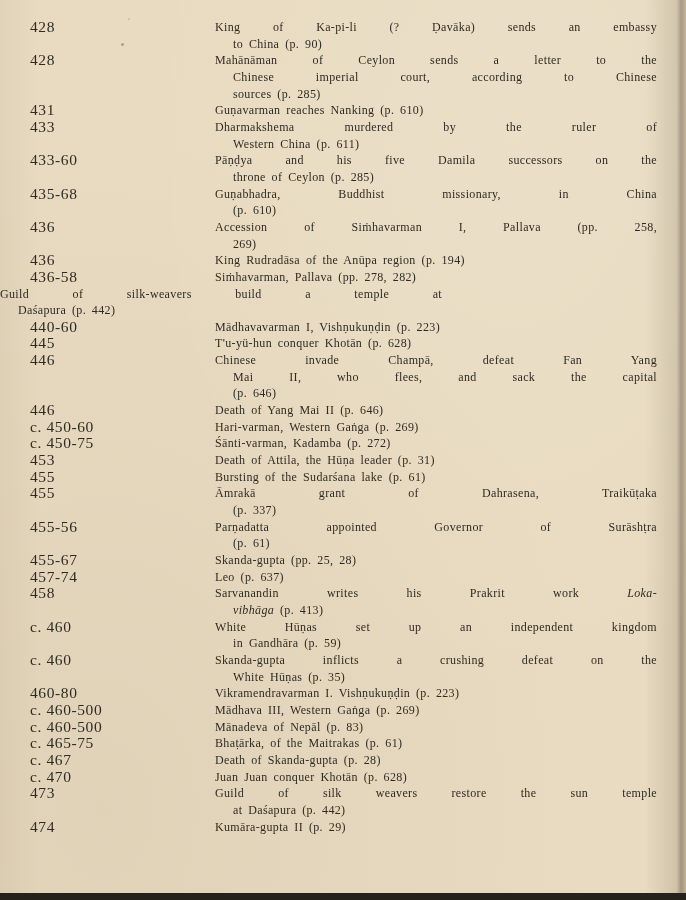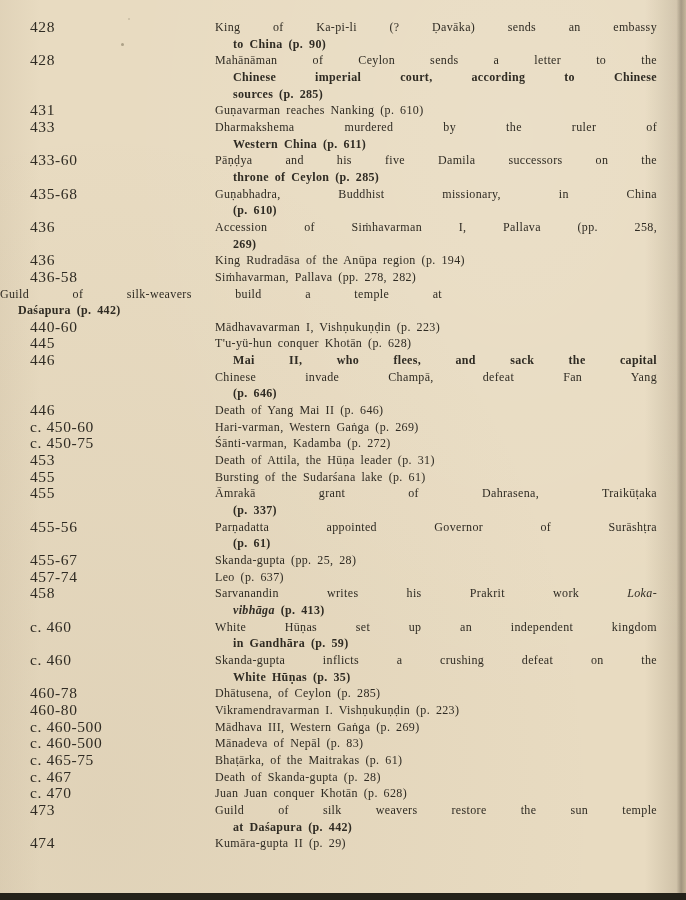--- a/index.html
+++ b/index.html
@@ -29,21 +29,21 @@
     line-height:16.66px;
     letter-spacing:0.35px;
     word-spacing:2.5px;
     white-space:nowrap;
   }
   .line.j{
     white-space:normal;
     text-align:justify;
     text-align-last:justify;
   }
-  .line.cont{margin-left:18px;font-weight:bold;}
+  .line.cont{margin-left:18px;}
   .line.cont.j{margin-left:18px;}
   .it{font-style:italic;}
   .bottom-band{
     position:absolute;left:0;bottom:0;width:686px;height:7px;
     background:#24221a;
   }
   .speck{position:absolute;border-radius:50%;background:#7c7159;opacity:0.55;}
   .speck.s1{left:121px;top:43px;width:3px;height:3px;}
   .speck.s2{left:297px;top:146px;width:2px;height:2px;opacity:0.35;}
   .speck.s3{left:128px;top:18px;width:2px;height:2px;opacity:0.3;}
@@ -128,22 +128,22 @@
       </div>
       <div class="row">
         <div class="date">445</div>
         <div class="desc">
           <div class="line"><span>T'u-yü-hun conquer Khotān (p. 628)</span></div>
         </div>
       </div>
       <div class="row">
         <div class="date">446</div>
         <div class="desc">
+          <div class="line j"><span>Chinese invade Champā, defeat Fan Yang</span></div>
           <div class="line cont j"><span>Mai II, who flees, and sack the capital</span></div>
-          <div class="line j"><span>Chinese invade Champā, defeat Fan Yang</span></div>
           <div class="line cont"><span>(p. 646)</span></div>
         </div>
       </div>
       <div class="row">
         <div class="date">446</div>
         <div class="desc">
           <div class="line"><span>Death of Yang Mai II (p. 646)</span></div>
         </div>
       </div>
       <div class="row">
@@ -208,26 +208,20 @@
         <div class="desc">
           <div class="line j"><span>White Hūṇas set up an independent kingdom</span></div>
           <div class="line cont"><span>in Gandhāra (p. 59)</span></div>
         </div>
       </div>
       <div class="row">
         <div class="date">c. 460</div>
         <div class="desc">
           <div class="line j"><span>Skanda-gupta inflicts a crushing defeat on the</span></div>
           <div class="line cont"><span>White Hūṇas (p. 35)</span></div>
-        </div>
-      </div>
-      <div class="row">
-        <div class="date">460-78</div>
-        <div class="desc">
-          <div class="line"><span>Dhātusena, of Ceylon (p. 285)</span></div>
         </div>
       </div>
       <div class="row">
         <div class="date">460-80</div>
         <div class="desc">
           <div class="line"><span>Vikramendravarman I. Vishṇukuṇḍin (p. 223)</span></div>
         </div>
       </div>
       <div class="row">
         <div class="date">c. 460-500</div>

